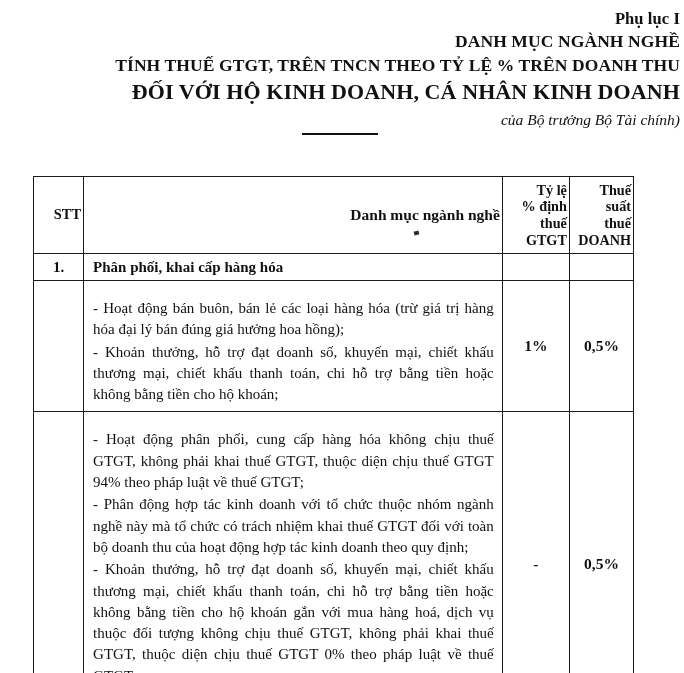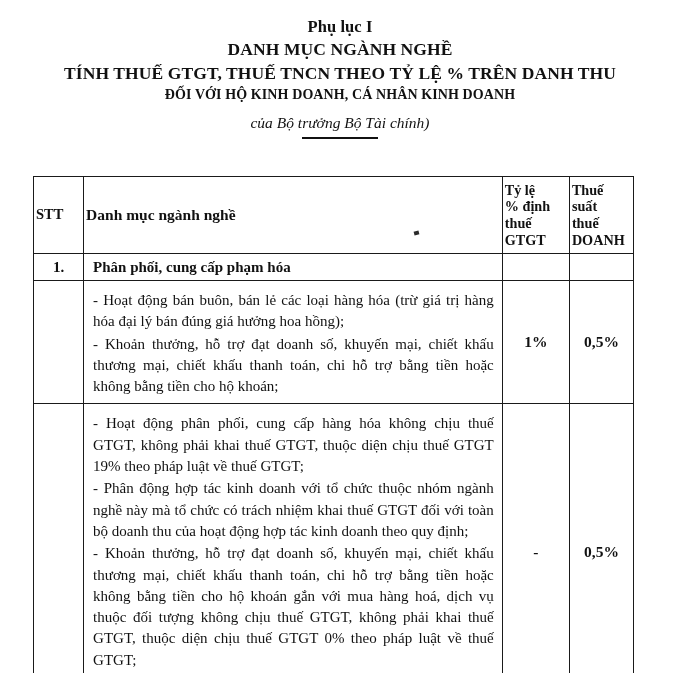--- a/index.html
+++ b/index.html
@@ -12,43 +12,43 @@
     height: 673px;
     overflow: hidden;
     font-family: "Liberation Serif", "DejaVu Serif", serif;
     color: #111111;
     position: relative;
   }
 
   
   .doc-header {
     width: 680px;
-    padding-top: 16px;
-    text-align: center;
+    padding-top: 8px;
+    text-align: right;
   }
   .title-line {
     font-weight: bold;
     letter-spacing: 0.1px;
     line-height: 1.30;
   }
   .title-appendix {
     font-size: 16.5px;
     margin-bottom: 1px;
   }
   .title-main1 {
     font-size: 17.5px;
     margin-bottom: 1px;
   }
   .title-main2 {
     font-size: 17.5px;
     margin-bottom: 1px;
   }
   .title-main3 {
-    font-size: 14px;
-    margin-bottom: 9px;
+    font-size: 22px;
+    margin-bottom: 3px;
   }
   .subtitle {
     font-style: italic;
     font-size: 15.5px;
     line-height: 1.32;
     font-weight: normal;
   }
   .subtitle-rule {
     width: 76px;
     height: 2px;
@@ -75,21 +75,21 @@
   }
 
   
   col.c-stt  { width: 50px; }
   col.c-name { width: 418px; }
   col.c-gtgt { width: 67px; }
   col.c-tncn { width: 64px; }
 
   
   .hdr-cell {
-    text-align: left;
+    text-align: right;
     font-weight: bold;
     vertical-align: middle !important;
     font-size: 14.5px;
     line-height: 1.18;
     padding: 4px 2px !important;
   }
   .hdr-stt { font-size: 14.5px; }
   .hdr-name { font-size: 15.5px; }
   .hdr-rate { font-size: 14.2px; }
 
@@ -116,21 +116,21 @@
   
   .body-num { padding: 0 !important; }
   .body-name {
     padding: 5px 8px 6px 9px !important;
     font-size: 15px;
     line-height: 1.42;
     text-align: justify;
     text-justify: inter-word;
   }
   .body-name p {
-    margin: 4px 0 0 0;
+    margin: 12px 0 0 0;
     text-align: justify;
   }
   .body-name p + p {
     margin-top: 1px;
   }
   .body-name p.last-line {
     text-align: left;
   }
   .rate-cell {
     text-align: center;
@@ -150,21 +150,21 @@
     background: #2a2a2a;
     transform: rotate(-14deg);
   }
 </style>
 </head>
 <body>
 
 <div class="doc-header">
   <div class="title-line title-appendix">Phụ lục I</div>
   <div class="title-line title-main1">DANH MỤC NGÀNH NGHỀ</div>
-  <div class="title-line title-main2">TÍNH THUẾ GTGT, THUẾ TNCN THEO TỶ LỆ % TRÊN DANH THU</div>
+  <div class="title-line title-main2">TÍNH THUẾ GTGT, TRÊN TNCN THEO TỶ LỆ % TRÊN DOANH THU</div>
   <div class="title-line title-main3">ĐỐI VỚI HỘ KINH DOANH, CÁ NHÂN KINH DOANH</div>
   <div class="subtitle">của Bộ trưởng Bộ Tài chính)</div>
   <div class="subtitle-rule"></div>
 </div>
 
 <div class="table-wrap">
   <table class="catalog">
     <colgroup>
       <col class="c-stt">
         <col class="c-name">
@@ -186,39 +186,39 @@
           <div>suất</div>
           <div>thuế</div>
           <div>DOANH</div>
         </th>
       </tr>
     </thead>
     <tbody>
 
       <tr>
         <td class="grp-num">1.</td>
-        <td class="grp-name">Phân phối, cung cấp phạm hóa</td>
+        <td class="grp-name">Phân phối, khai cấp hàng hóa</td>
         <td class="grp-blank"></td>
         <td class="grp-blank"></td>
       </tr>
 
       <tr>
         <td class="body-num"></td>
         <td class="body-name">
           <p>- Hoạt động bán buôn, bán lẻ các loại hàng hóa (trừ giá trị hàng hóa đại lý bán đúng giá hưởng hoa hồng);</p>
           <p>- Khoản thưởng, hỗ trợ đạt doanh số, khuyến mại, chiết khấu thương mại, chiết khấu thanh toán, chi hỗ trợ bằng tiền hoặc không bằng tiền cho hộ khoán;</p>
         </td>
         <td class="rate-cell">1%</td>
         <td class="rate-cell">0,5%</td>
       </tr>
 
       <tr>
         <td class="body-num"></td>
         <td class="body-name">
-          <p>- Hoạt động phân phối, cung cấp hàng hóa không chịu thuế GTGT, không phải khai thuế GTGT, thuộc diện chịu thuế GTGT 19% theo pháp luật về thuế GTGT;</p>
+          <p>- Hoạt động phân phối, cung cấp hàng hóa không chịu thuế GTGT, không phải khai thuế GTGT, thuộc diện chịu thuế GTGT 94% theo pháp luật về thuế GTGT;</p>
           <p>- Phân động hợp tác kinh doanh với tổ chức thuộc nhóm ngành nghề này mà tổ chức có trách nhiệm khai thuế GTGT đối với toàn bộ doanh thu của hoạt động hợp tác kinh doanh theo quy định;</p>
           <p>- Khoản thưởng, hỗ trợ đạt doanh số, khuyến mại, chiết khấu thương mại, chiết khấu thanh toán, chi hỗ trợ bằng tiền hoặc không bằng tiền cho hộ khoán gắn với mua hàng hoá, dịch vụ thuộc đối tượng không chịu thuế GTGT, không phải khai thuế GTGT, thuộc diện chịu thuế GTGT 0% theo pháp luật về thuế GTGT;</p>
           <p class="last-line">- Khoản bồi thường vi phạm hợp đồng, bồi thường khác.</p>
         </td>
         <td class="rate-cell">-</td>
         <td class="rate-cell">0,5%</td>
       </tr>
     </tbody>
   </table>
 </div>

